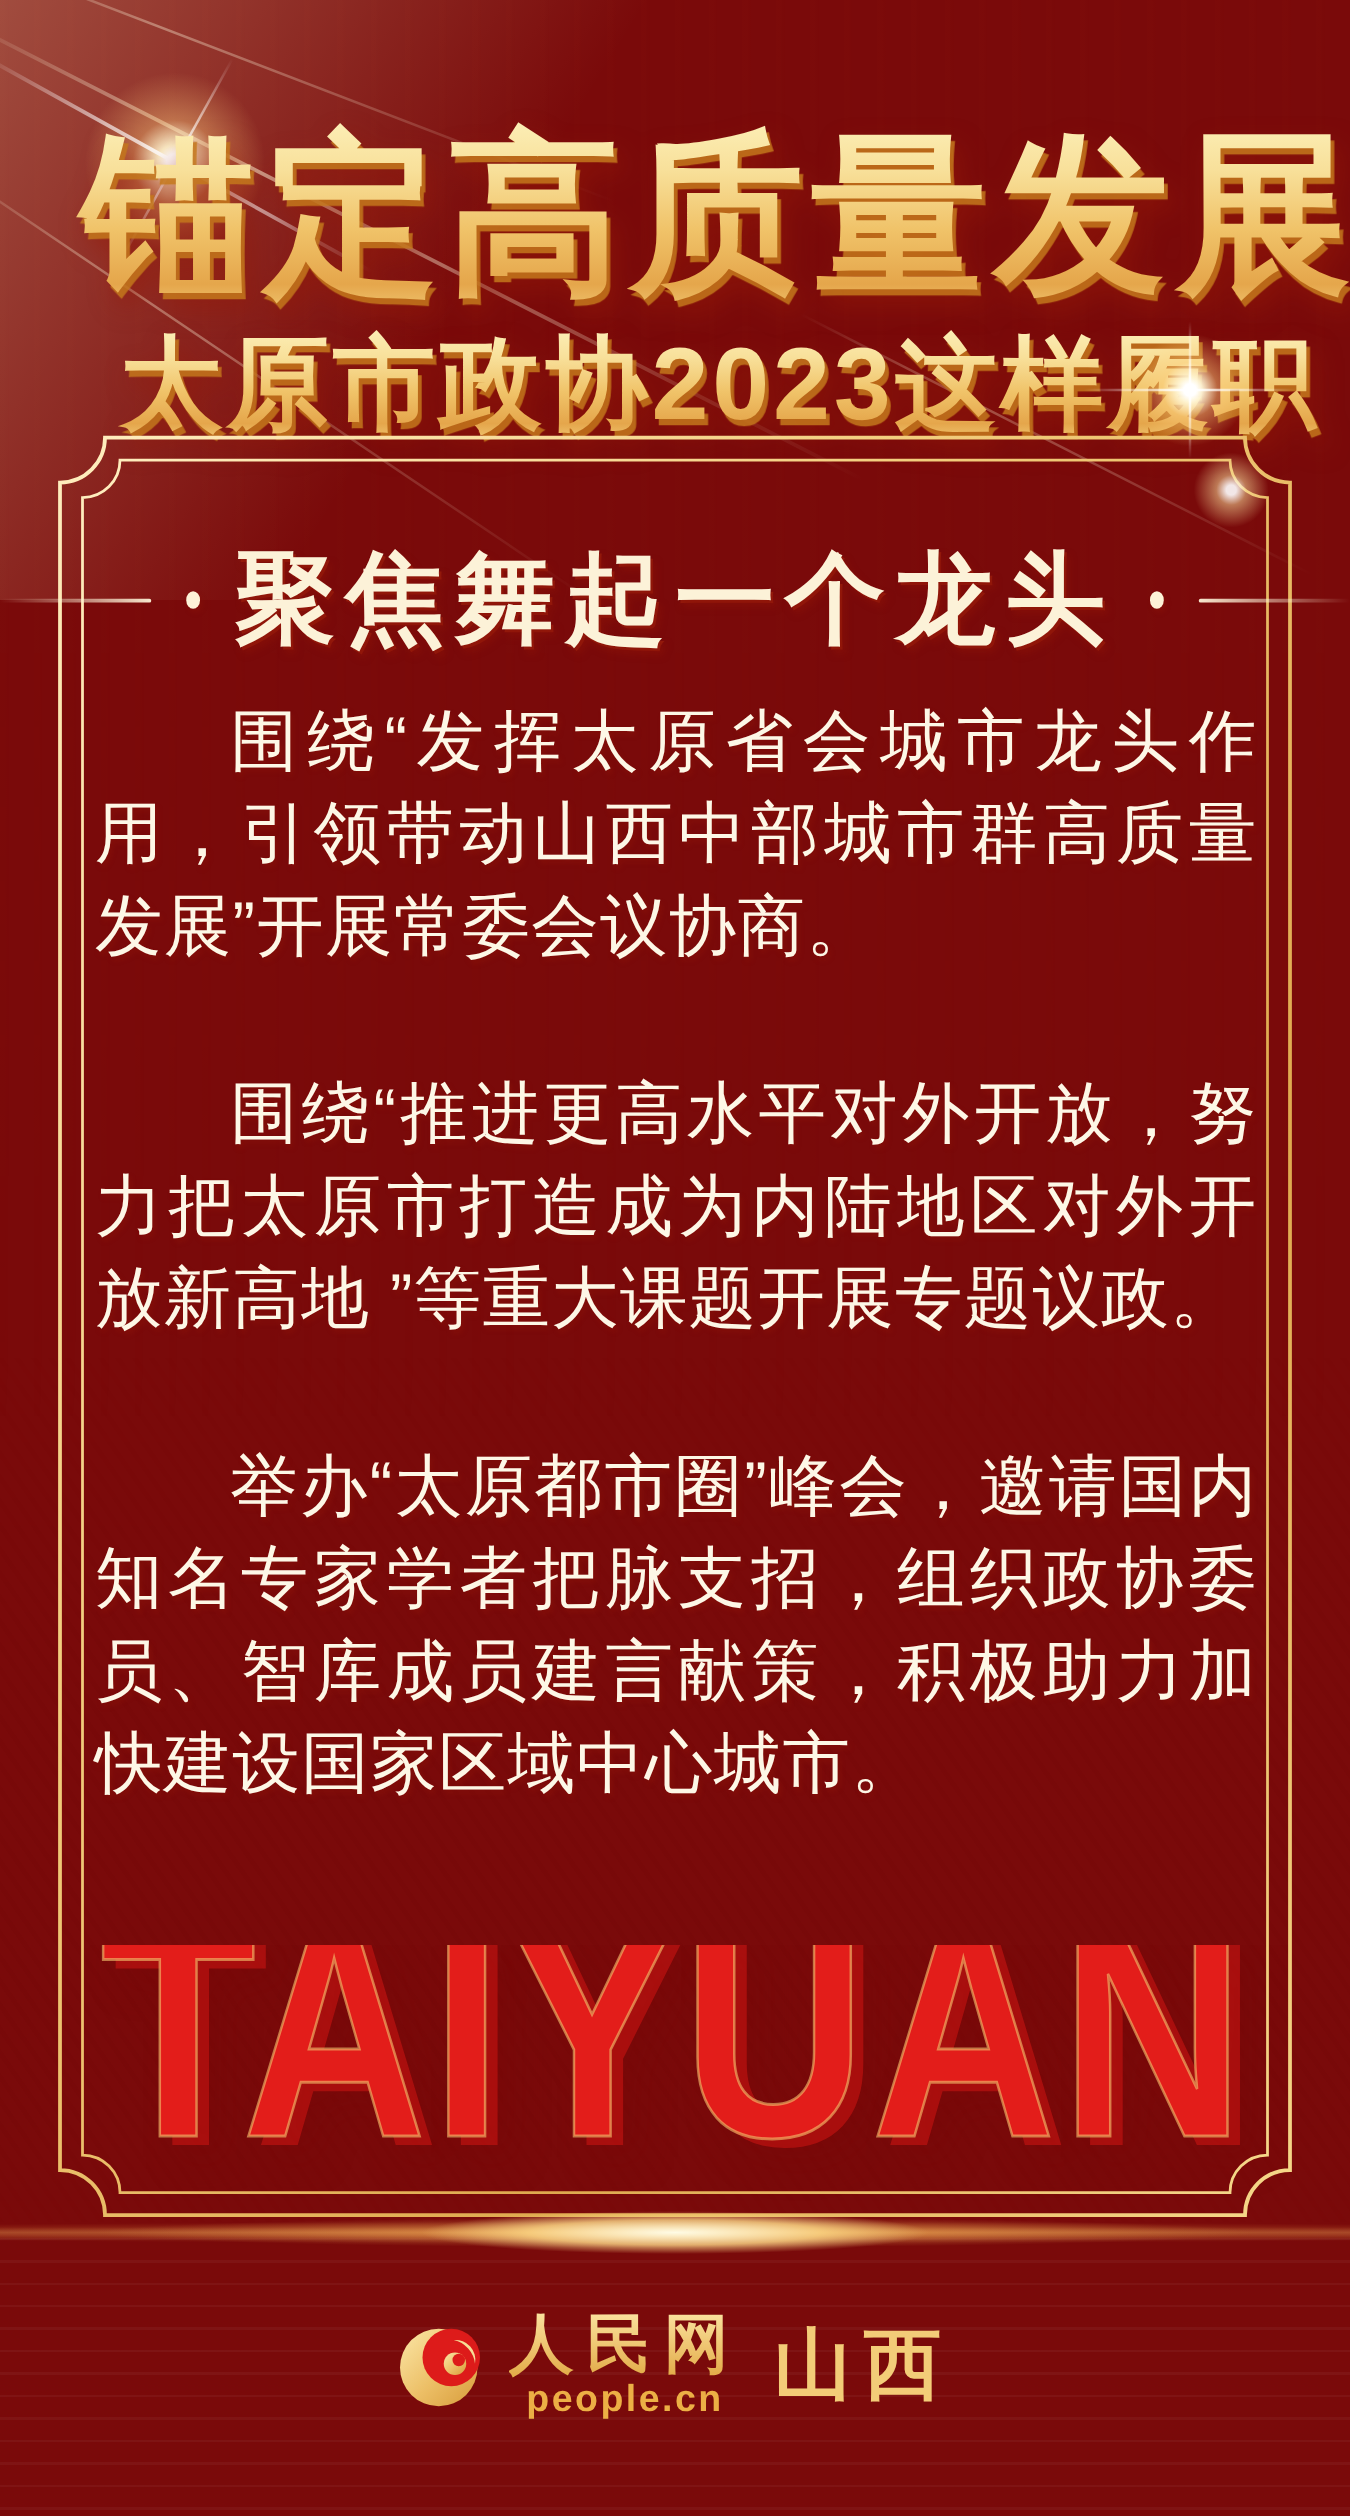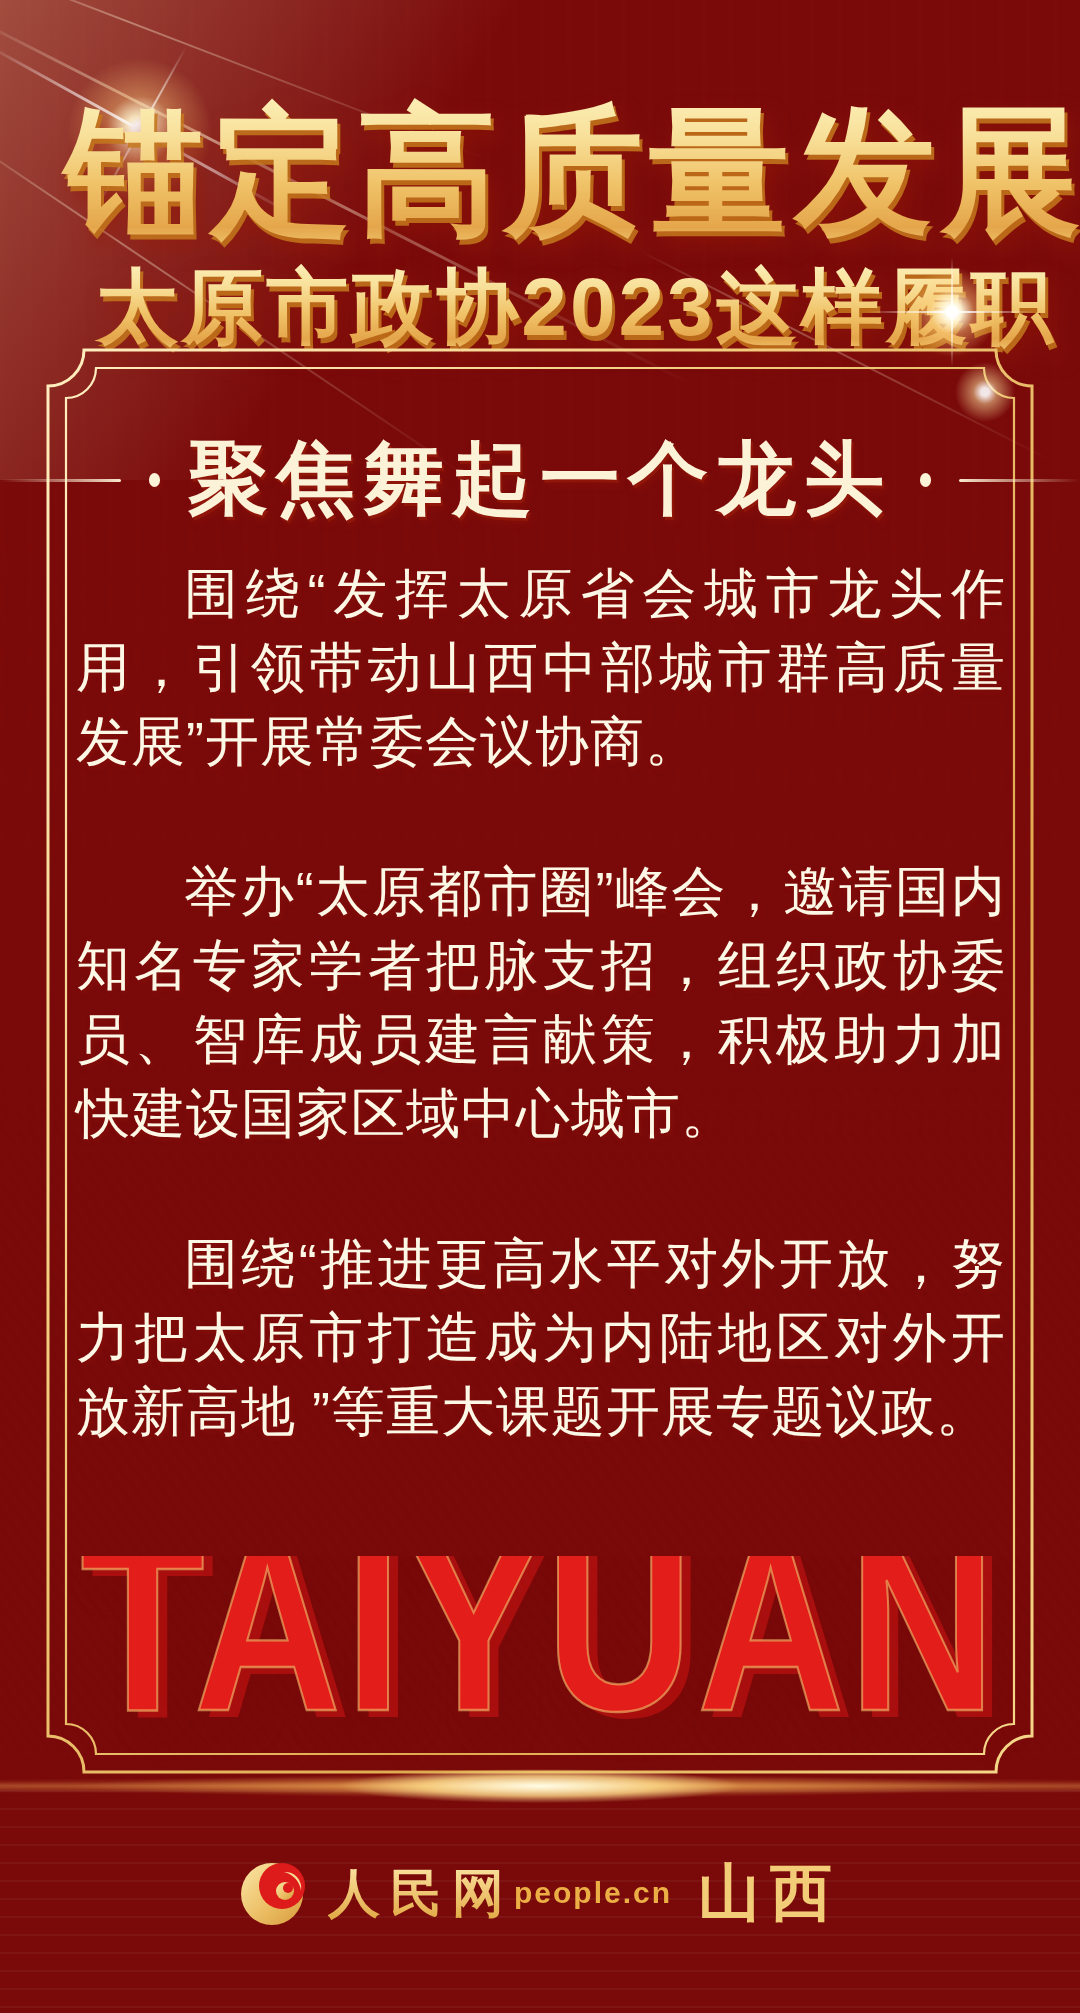--- a/index.html
+++ b/index.html
@@ -136,21 +136,21 @@
       radial-gradient(ellipse 620px 16px at 50% 50%, rgba(255,196,96,.65), rgba(255,196,96,0) 75%),
       radial-gradient(ellipse 1060px 10px at 50% 50%, rgba(255,176,76,.4), rgba(255,176,76,0) 85%),
       linear-gradient(180deg, rgba(255,190,100,0) 44%, rgba(255,200,110,.22) 50%, rgba(255,190,100,0) 58%);
   }
   
   .footer{
     position:absolute;left:0;top:1838px;width:100%;height:110px;
     display:flex;align-items:center;justify-content:center;gap:20px;
   }
   .logo-mark{width:70px;height:70px;flex:0 0 auto;}
-  .logo-col{display:flex;flex-direction:row;align-items:center;}
+  .logo-col{display:flex;flex-direction:column;align-items:center;}
   .logo-cn{
     font-size:52px;font-weight:900;letter-spacing:10px;
     background:linear-gradient(180deg,#fbe3a0,#e2a945);
     -webkit-background-clip:text;background-clip:text;color:transparent;
     line-height:54px;
   }
   .logo-domain{
     font-size:30px;font-weight:700;color:#ecaf45;letter-spacing:2px;line-height:34px;
   }
   .region{
@@ -208,22 +208,22 @@
   <div class="badge">
     <span class="deco-line left"></span>
     <span class="deco-dot"></span>
     <span class="badge-text">聚焦舞起一个龙头</span>
     <span class="deco-dot"></span>
     <span class="deco-line right"></span>
   </div>
 
   <div class="body-copy">
     <p>围绕“发挥太原省会城市龙头作用，引领带动山西中部城市群高质量发展”开展常委会议协商。</p>
+    <p>围绕“推进更高水平对外开放，努力把太原市打造成为内陆地区对外开放新高地 ”等重大课题开展专题议政。</p>
     <p>举办“太原都市圈”峰会，邀请国内知名专家学者把脉支招，组织政协委员、智库成员建言献策，积极助力加快建设国家区域中心城市。</p>
-    <p>围绕“推进更高水平对外开放，努力把太原市打造成为内陆地区对外开放新高地 ”等重大课题开展专题议政。</p>
   </div>
 
   <div class="glow-band"></div>
 
   <div class="footer">
     <svg class="logo-mark" viewBox="0 0 70 70">
       <defs>
         <linearGradient id="goldDisc" x1="0" y1="0" x2="1" y2="1">
           <stop offset="0" stop-color="#fbe7a8"></stop>
           <stop offset="0.55" stop-color="#ecbf66"></stop>

